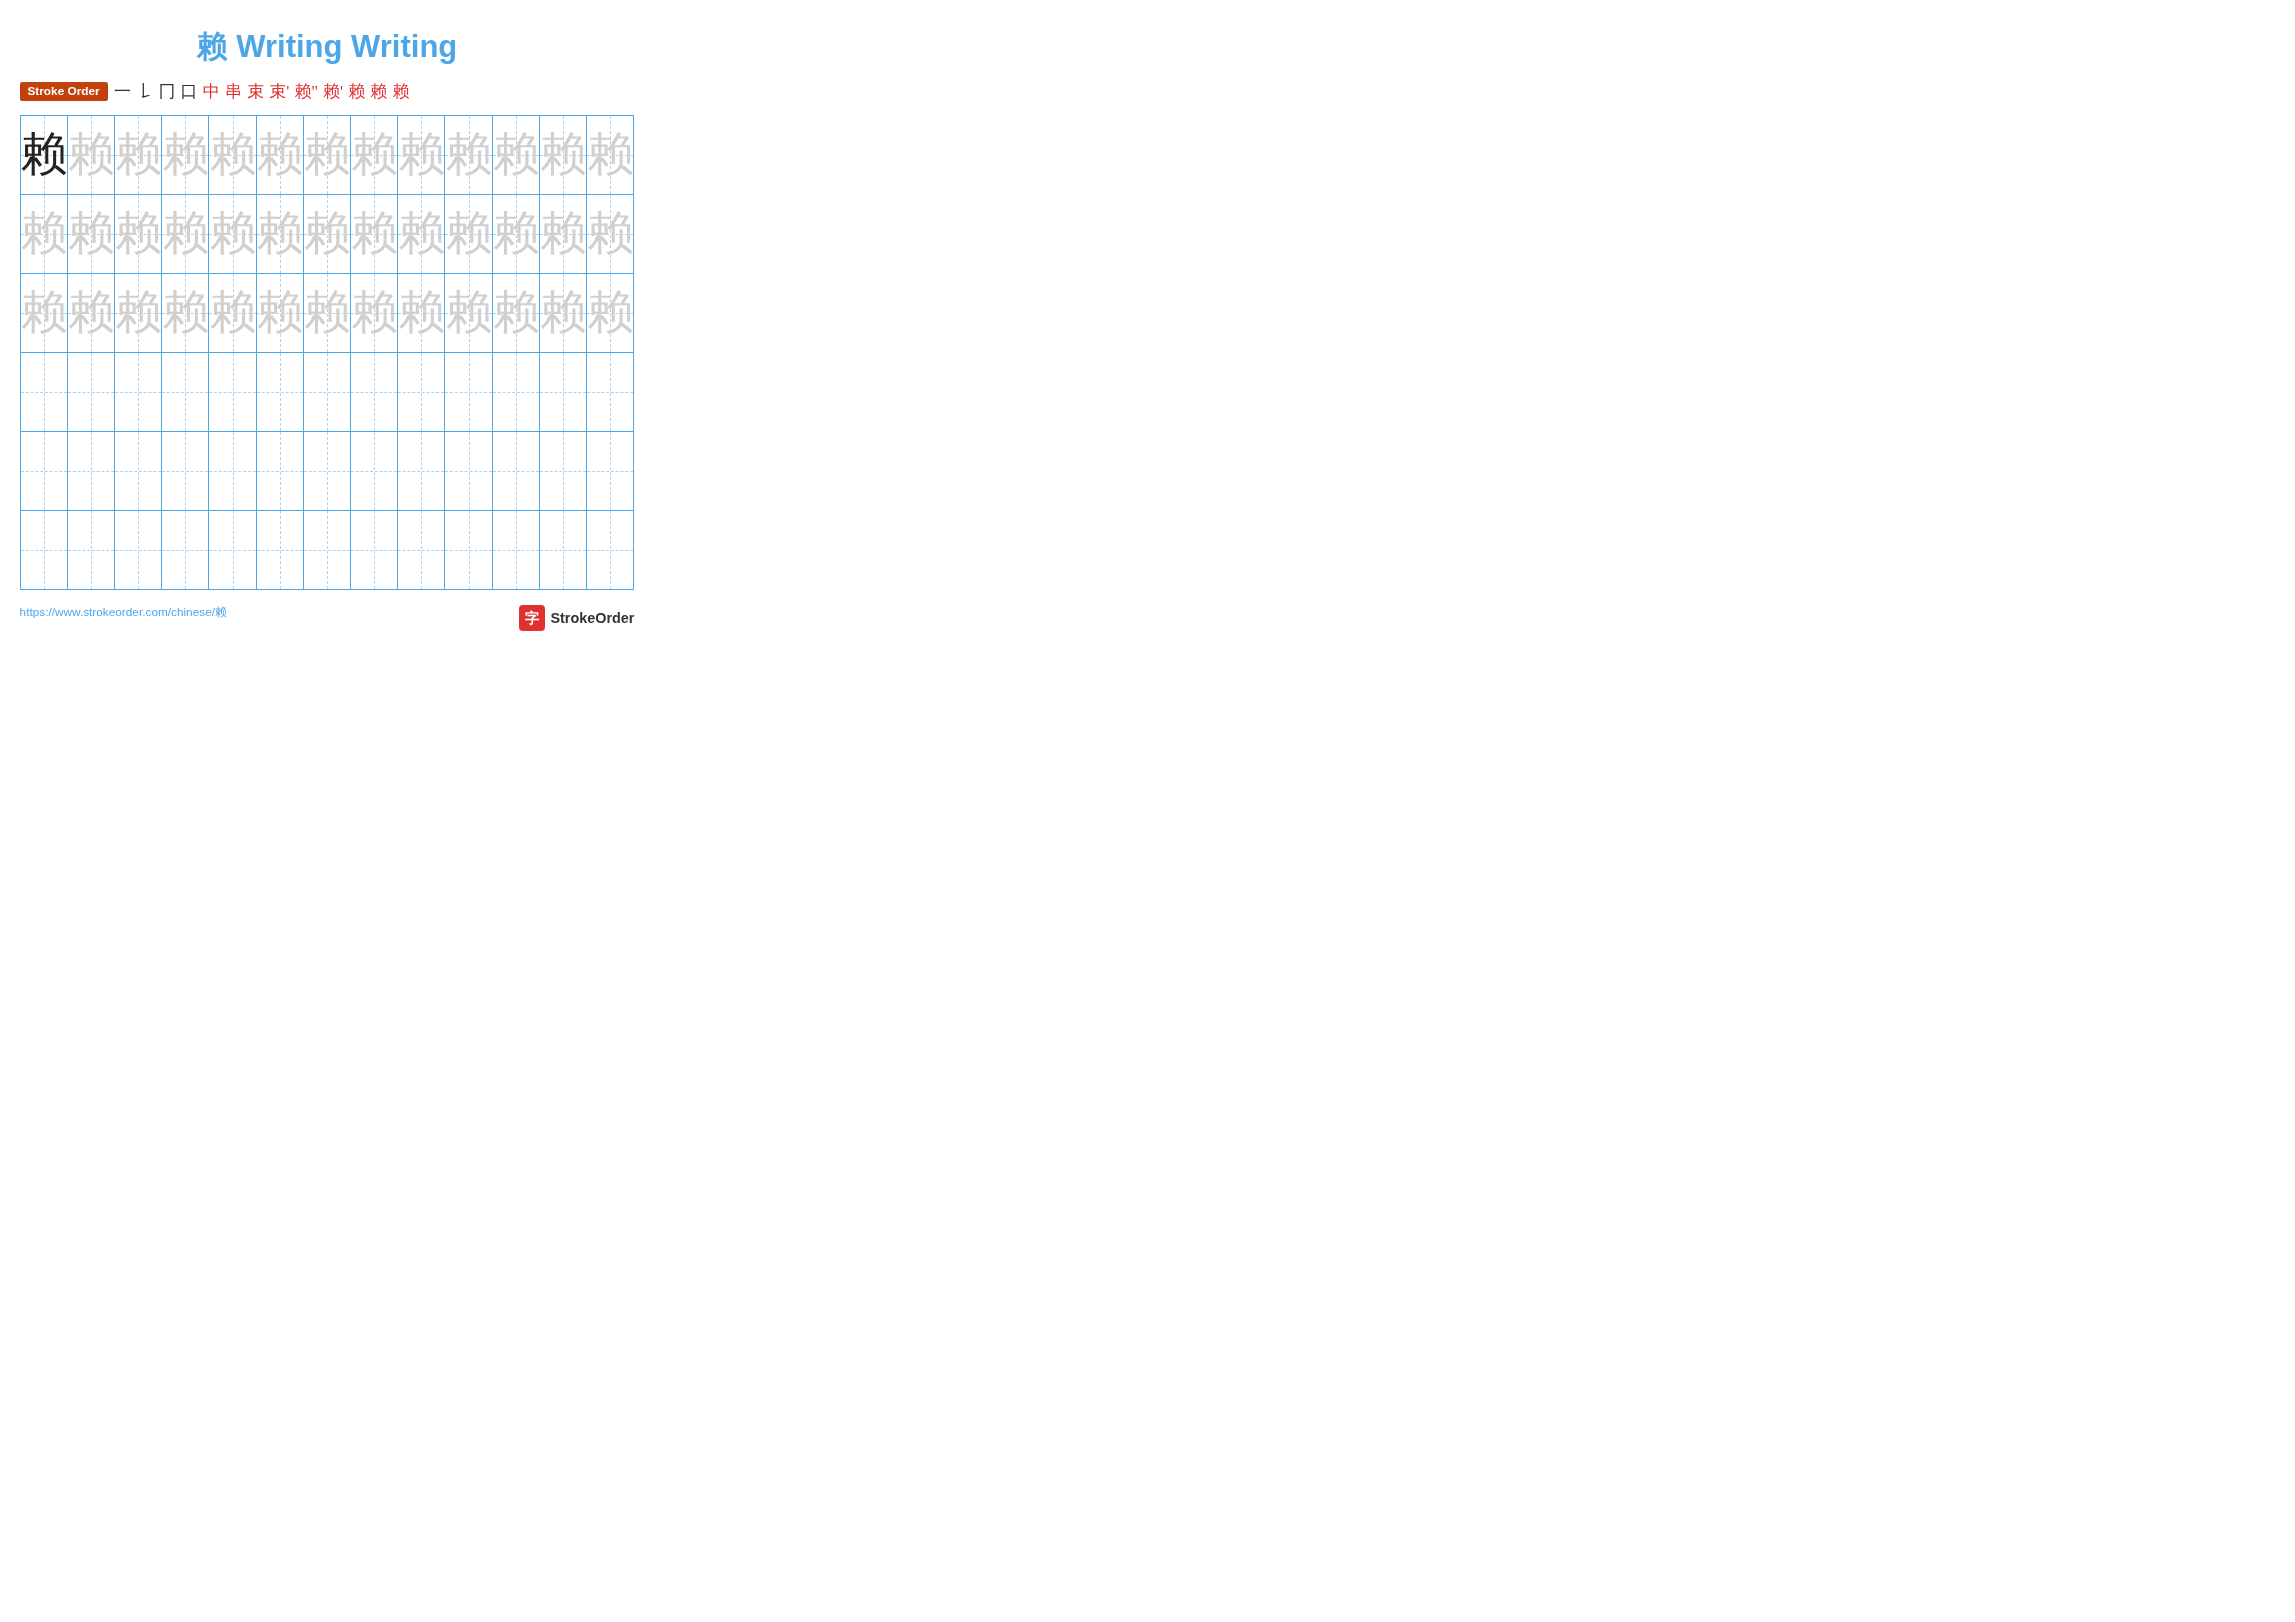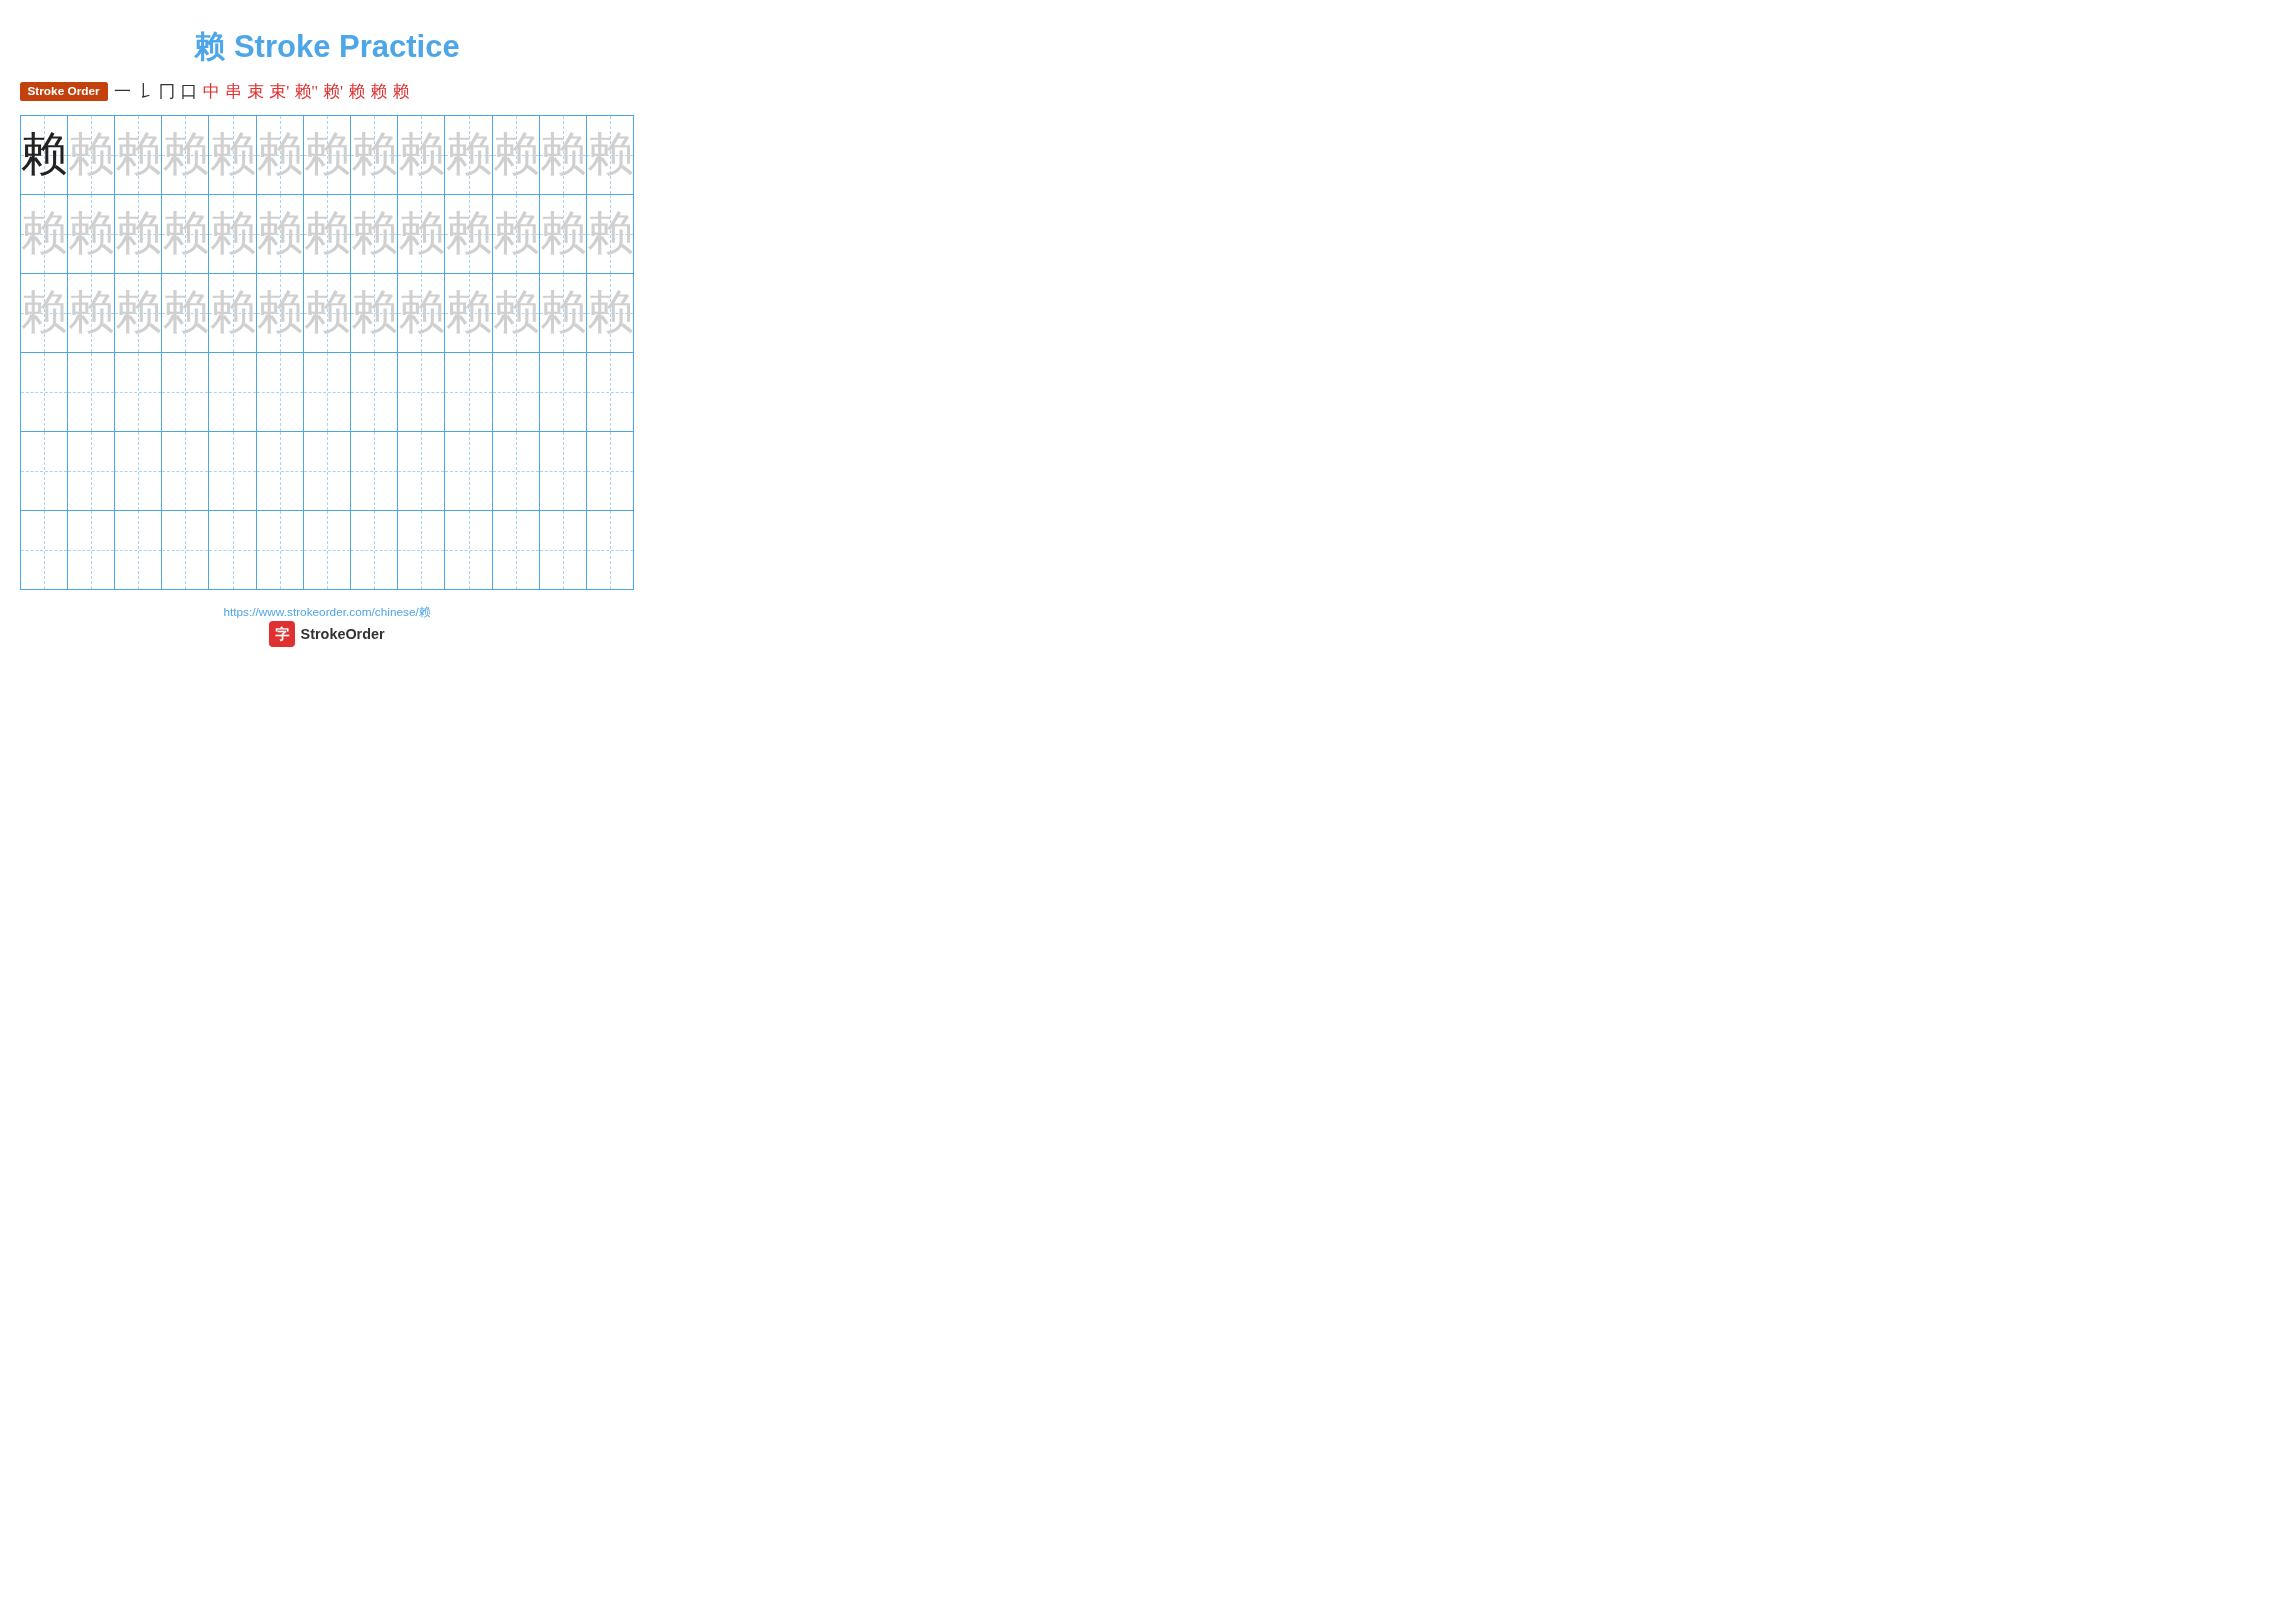--- a/index.html
+++ b/index.html
@@ -97,23 +97,21 @@
     .cell-char.dark {
       color: #222222;
     }
     .cell-char.light {
       color: #d0d0d0;
     }
 
     .footer {
       display: flex;
       justify-content: space-between;
-      align-items: center;
       margin-top: 15.7px;
-      flex-direction: column;
     }
     .footer-url {
       color: #4da6e8;
       font-size: 11.8px;
       font-family: Arial, sans-serif;
     }
     .footer-logo {
       display: flex;
       align-items: center;
       gap: 5.2px;
@@ -133,21 +131,21 @@
       color: white;
       font-size: 14.4px;
       font-family: serif;
     }
   </style>
 </head>
 <body>
 
 <div class="title">
   <span class="char">赖</span>
-  <span>Stroke Practice</span>
+  <span>Writing Writing</span>
 </div>
 
 <div class="stroke-order-row">
   <span class="stroke-order-badge">Stroke Order</span>
   <div class="stroke-order-chars">
     <span class="stroke-char">一</span>
     <span class="stroke-char">𠄌</span>
     <span class="stroke-char">冂</span>
     <span class="stroke-char">口</span>
     <span class="stroke-char red">中</span>

